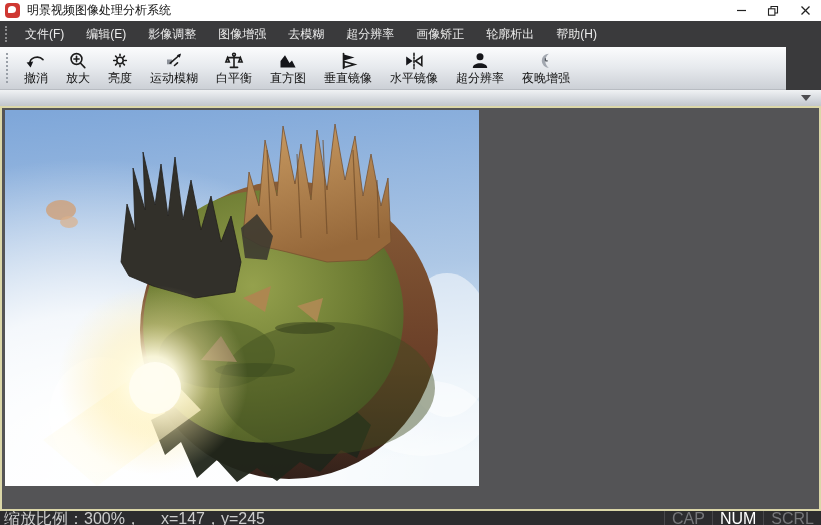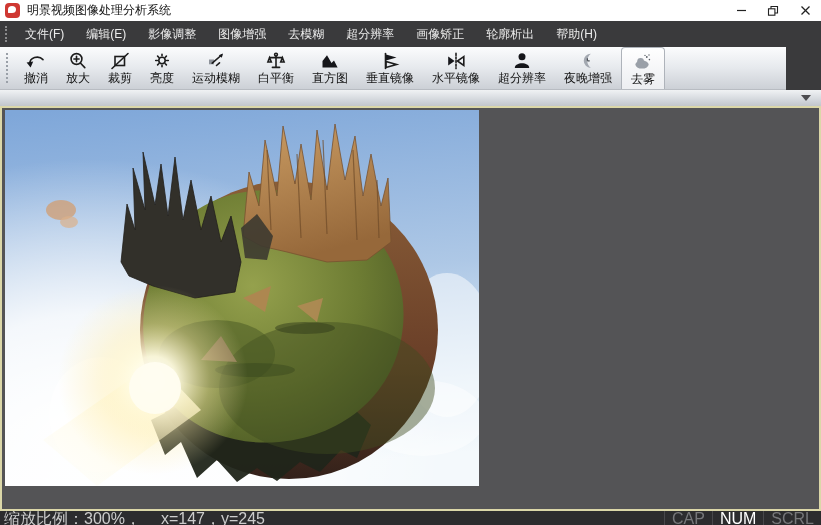--- a/index.html
+++ b/index.html
@@ -127,29 +127,20 @@
             <circle class="ic" cx="9.5" cy="8" r="5.4"></circle>
             <line class="ic" x1="6.9" y1="8" x2="12.1" y2="8"></line>
             <line class="ic" x1="9.5" y1="5.4" x2="9.5" y2="10.6"></line>
             <line class="ic" x1="13.6" y1="12.2" x2="17.8" y2="16.6" stroke-width="2"></line>
           </svg>
           </span>
         <span>放大</span>
       </button>
 
 
-      <button class="tbtn">
-        <span class="ticon">
-          <svg width="22" height="20" viewBox="0 0 22 20">
-            <rect class="ic" x="6" y="5.5" width="9.5" height="9"></rect>
-            <line class="ic" x1="3" y1="17.5" x2="19" y2="2.5"></line>
-          </svg>
-          </span>
-        <span>裁剪</span>
-      </button>
 
       <button class="tbtn">
         <span class="ticon">
           <svg width="22" height="20" viewBox="0 0 22 20">
             <circle class="ic" cx="11" cy="9.5" r="3.2"></circle>
             <path class="ic" stroke-width="1.5" d="M11 3.2 V4.8 M11 14.2 V15.8 M4.7 9.5 H6.3 M15.7 9.5 H17.3 M6.6 5.1 l1.1 1.1 M14.3 12.8 l1.1 1.1 M15.4 5.1 l-1.1 1.1 M7.7 12.8 l-1.1 1.1"></path>
           </svg>
           </span>
         <span>亮度</span>
       </button>
@@ -225,33 +216,20 @@
       <button class="tbtn">
         <span class="ticon">
           <svg width="22" height="20" viewBox="0 0 22 20">
             <path d="M13.8 2.8 A7 7 0 1 0 13.8 16.9 A8.8 8.8 0 0 1 13.8 2.8 Z" fill="#9aa0a8" opacity="0.9"></path>
             <path d="M10.4 9.8 L12.7 9.8 M10.4 9.8 L10.4 7.2" fill="none" stroke="#4c5158" stroke-width="1.2"></path>
           </svg>
           </span>
         <span>夜晚增强</span>
       </button>
 
-      <button class="tbtn active">
-        <span class="ticon">
-          <svg width="22" height="20" viewBox="0 0 22 20">
-            <ellipse cx="10" cy="12.6" rx="6.6" ry="4" fill="#9aa0a8"></ellipse>
-            <circle cx="8.6" cy="9.4" r="3.4" fill="#9aa0a8"></circle>
-            <circle cx="14.8" cy="5" r="0.9" fill="#5a5f66"></circle>
-            <circle cx="17.4" cy="7.6" r="0.8" fill="#5a5f66"></circle>
-            <circle cx="13" cy="3.4" r="0.7" fill="#5a5f66"></circle>
-            <circle cx="17" cy="3" r="0.7" fill="#5a5f66"></circle>
-          </svg>
-          </span>
-        <span>去雾</span>
-      </button>
     </div>
     <div class="toolbar-fill"></div>
   </div>
 
   <div class="band2">
     <span class="chevron"></span>
   </div>
 
   <div class="canvas">
     <svg class="photo" viewBox="0 0 474 376" preserveAspectRatio="none">

